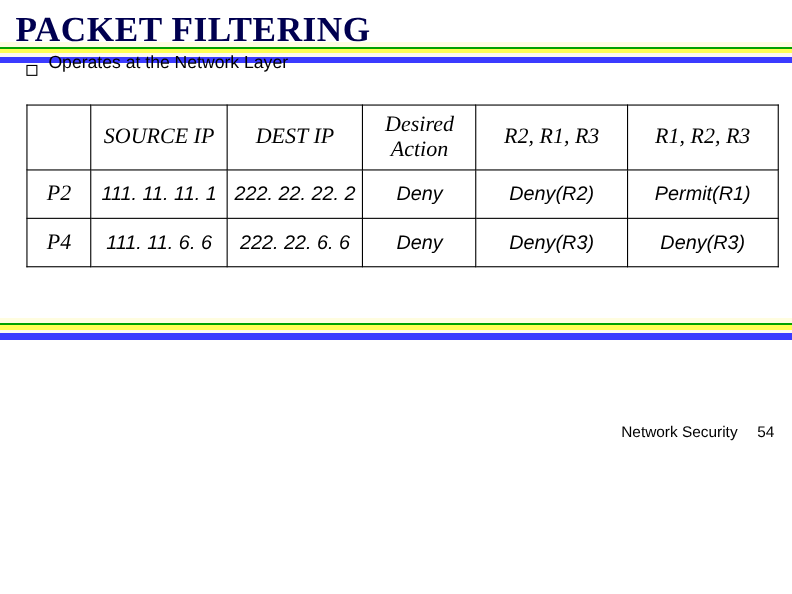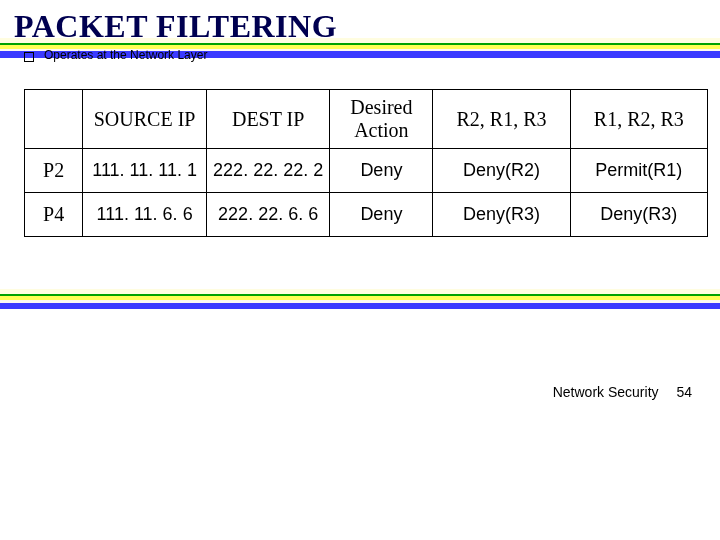--- a/index.html
+++ b/index.html
@@ -24,49 +24,49 @@
   }
   .title {
     font-family: "Times New Roman", Times, serif;
     font-weight: bold;
     font-size: 32px;
     color: #000050;
     padding: 8px 0 0 14px;
     letter-spacing: 0.5px;
   }
   .bullet-row {
-    display: flex; align-items: flex-start;
+    display: flex; align-items: flex-end;
     padding: 2px 16px 0 24px;
-    font-size: 12px;
+    font-size: 16px;
     color: #000;
   }
   .bullet-row .bx {
     width: 10px; height: 10px; border: 1.5px solid #000;
     margin-top: 5px; margin-right: 10px; flex: 0 0 auto;
   }
   .bullet-row .txt { line-height: 1.35; }
   .note-wrap { padding: 14px 26px 0 24px; }
   .note-wrap .bullet-row { padding-left: 0; padding-right: 0; }
   .underline { text-decoration: underline; }
 
-  .tablewrap { padding: 26px 12px 0 24px; }
+  .tablewrap { padding: 26px 12px 0 24px; font-style: italic; }
   table { border-collapse: collapse; width: 100%; table-layout: fixed; }
   th, td { border: 1px solid #000; text-align: center; vertical-align: middle; }
   th { font-family: "Comic Sans MS", "Comic Sans", cursive; font-weight: normal; font-size: 20px; padding: 6px 2px; line-height: 1.15; }
   td { font-size: 18px; padding: 10px 2px; }
   td.rowhead { font-family: "Comic Sans MS", "Comic Sans", cursive; font-size: 20px; }
   col.c0 { width: 8.5%; }
   col.c1 { width: 18%; }
   col.c2 { width: 18%; }
   col.c3 { width: 15%; }
   col.c4 { width: 20%; }
   col.c5 { width: 20%; }
 
   .footer {
-    position: absolute; bottom: 12px; right: 28px;
+    position: absolute; bottom: 12px; right: 16px;
     font-size: 14px; color: #000;
   }
   .footer .pg { margin-left: 14px; }
 </style>
 </head>
 <body>
 
 <div class="slide">
 
   <div class="title">PACKET FILTERING</div>

